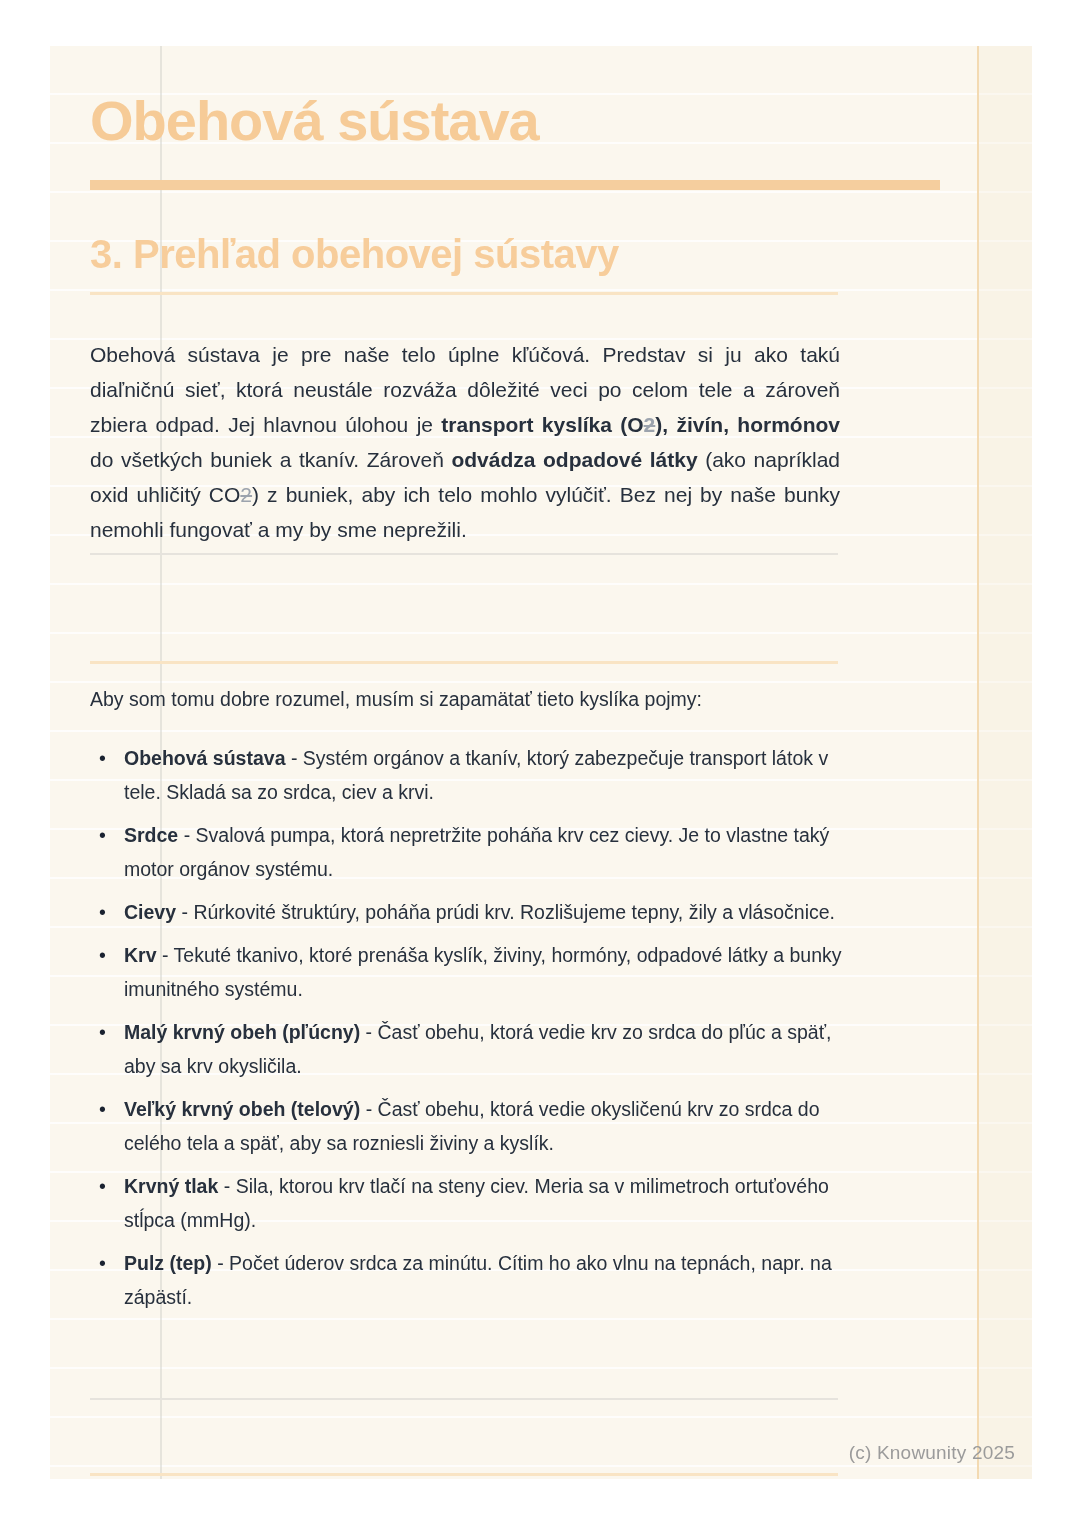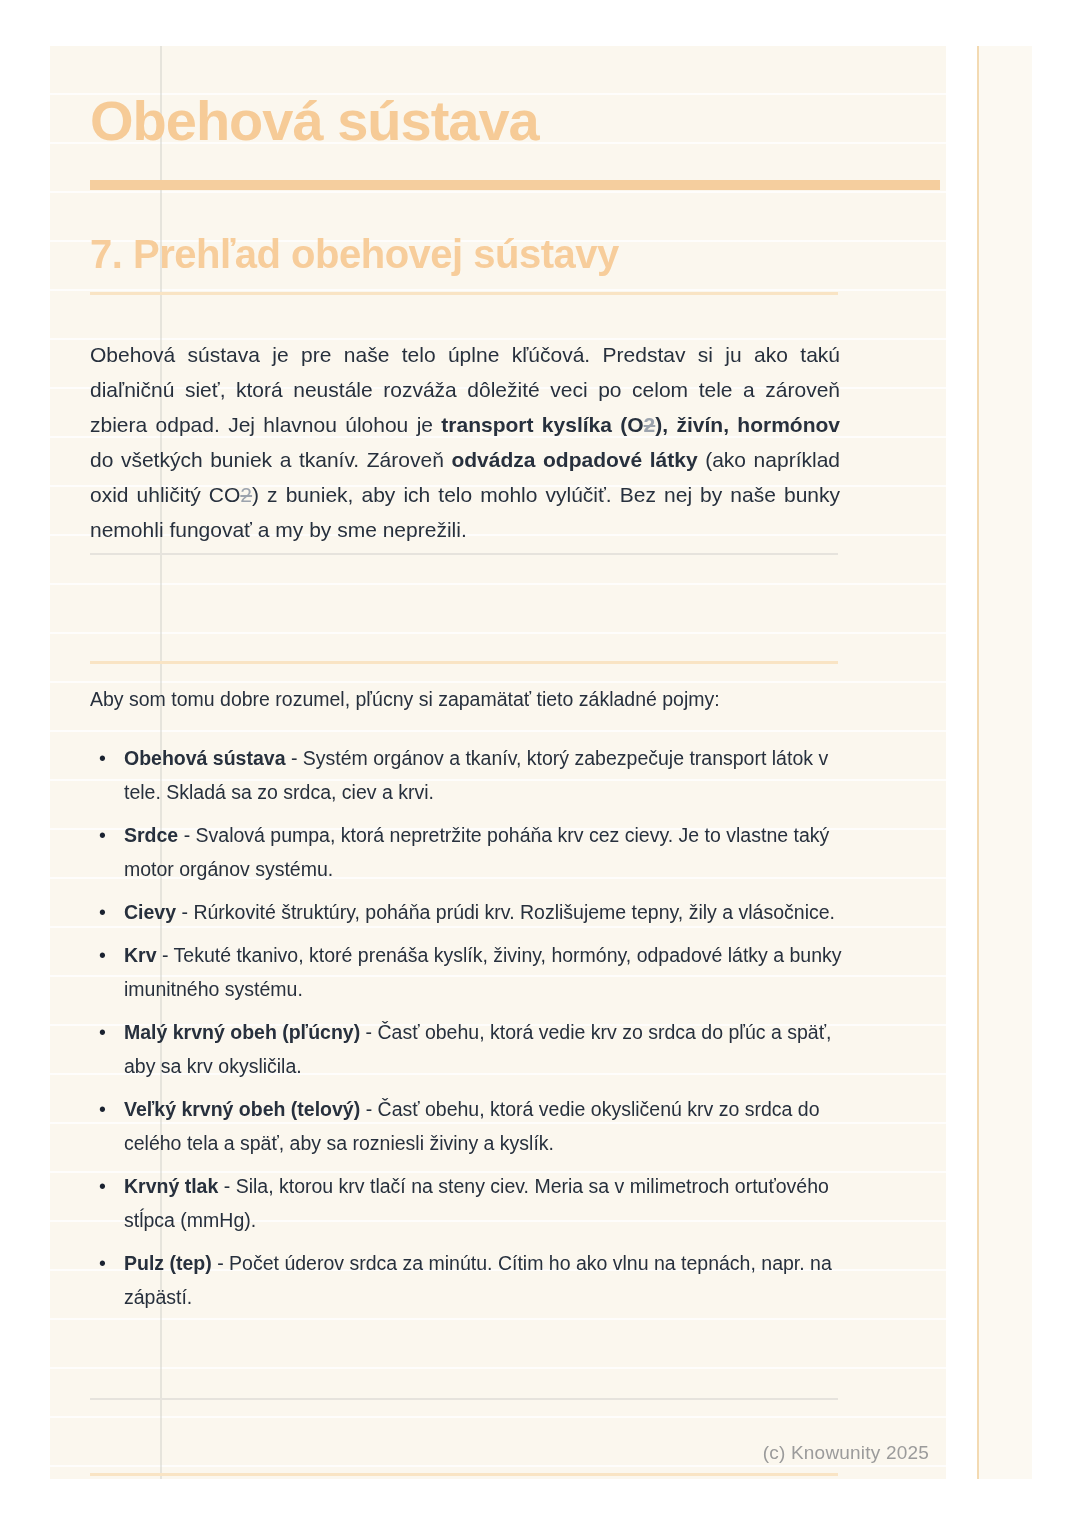--- a/index.html
+++ b/index.html
@@ -1,18 +1,18 @@
 <!DOCTYPE html>
 <html><head>
 <meta charset="utf-8">
 <style>
   html,body{margin:0;padding:0;background:#ffffff;}
   .stage{position:relative;width:1080px;height:1528px;background:#ffffff;overflow:hidden;
          font-family:"Liberation Sans","DejaVu Sans",sans-serif;}
-  .page{position:absolute;left:50px;top:46px;width:896px;height:1433px;
+  .page{position:absolute;left:50px;top:46px;width:982px;height:1433px;
         background:
           repeating-linear-gradient(180deg,
             rgba(255,255,255,0) 0px, rgba(255,255,255,0) 47px,
             rgba(255,255,255,0.8) 47px, rgba(255,255,255,0.8) 49px),
           #FBF7EE;}
   .vline-gray{position:absolute;left:110px;top:0;width:2px;height:100%;
               background:rgba(203,203,197,0.45);}
   .vline-orange{position:absolute;left:927px;top:0;width:2px;height:100%;
                 background:#F3DAB2;}
   .rstrip{position:absolute;left:929px;top:0;width:53px;height:100%;
@@ -52,30 +52,30 @@
 <div class="stage">
   <div class="page">
 
     <div class="vline-gray"></div>
     <div class="rstrip"></div>
     <div class="vline-orange"></div>
 
     <div class="block doc-title">Obehová sústava</div>
     <div class="block title-bar"></div>
 
-    <div class="block h-sec h-overview">7. Prehľad obehovej sústavy</div>
+    <div class="block h-sec h-overview">3. Prehľad obehovej sústavy</div>
     <div class="block h-underline u1"></div>
 
     <p class="block para"><span>Obehová sústava je pre naše telo úplne kľúčová. Predstav si ju ako takú diaľničnú sieť, ktorá neustále rozváža dôležité veci po celom tele a zároveň zbiera odpad. Jej hlavnou úlohou je </span><b>transport kyslíka (O</b><b class="sub-struck">2</b><b>), živín, hormónov</b><span> do všetkých buniek a tkanív. Zároveň </span><b>odvádza odpadové látky</b><span> (ako napríklad oxid uhličitý CO</span><span class="sub-struck">2</span><span>) z buniek, aby ich telo mohlo vylúčiť. Bez nej by naše bunky nemohli fungovať a my by sme neprežili.</span></p>
 
     <div class="block divider d1"></div>
 
     <div class="block h-underline u2"></div>
 
-    <div class="block intro">Aby som tomu dobre rozumel, pľúcny si zapamätať tieto základné pojmy:</div>
+    <div class="block intro">Aby som tomu dobre rozumel, musím si zapamätať tieto kyslíka pojmy:</div>
 
     <ul class="block defs">
       <li>
         <span class="bullet">•</span>
         <span class="term">Obehová sústava</span>
         <span>-</span>
         <span>Systém orgánov a tkanív, ktorý zabezpečuje transport látok v tele. Skladá sa zo srdca, ciev a krvi.</span>
       </li>
       <li>
         <span class="bullet">•</span>

